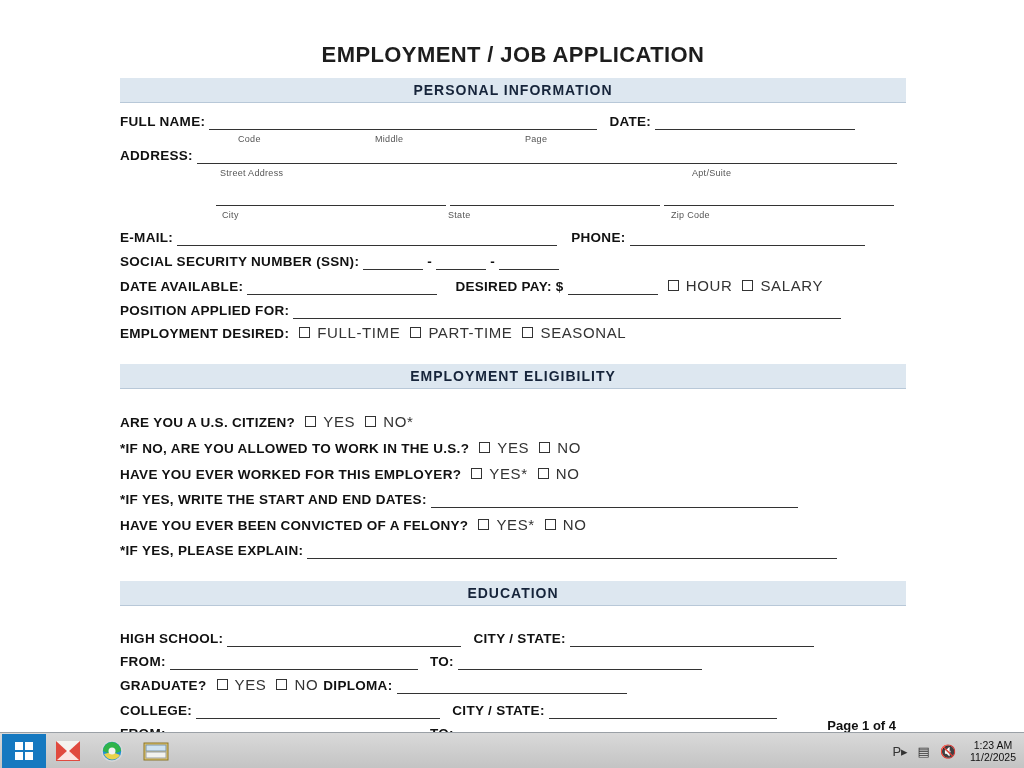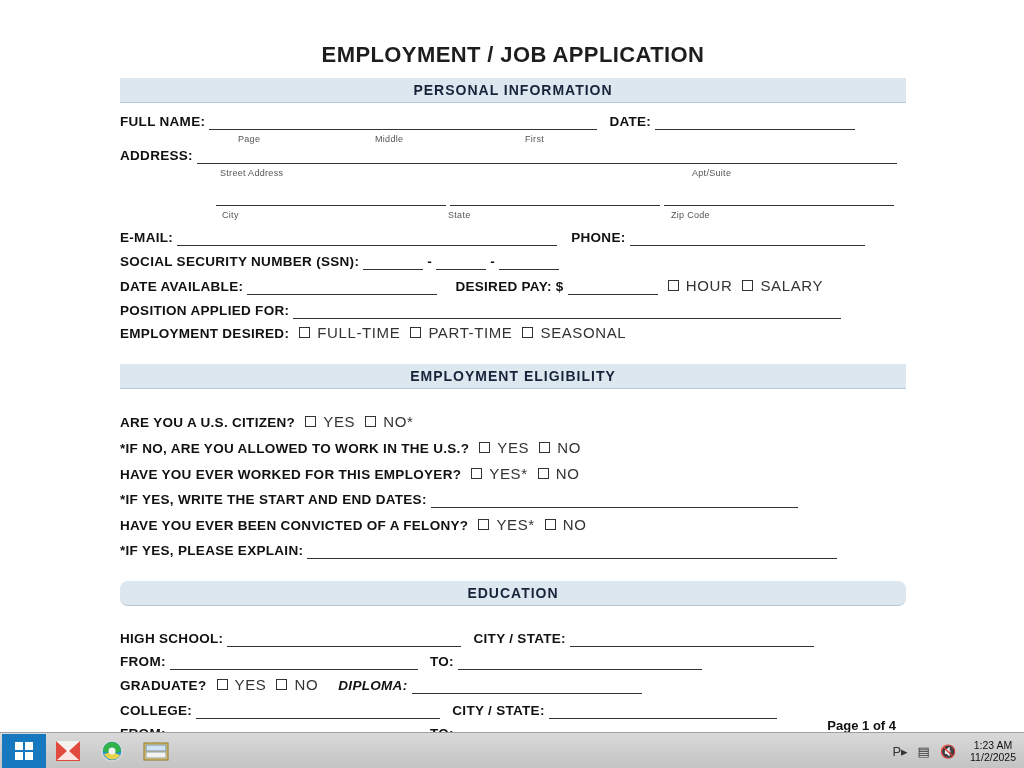--- a/index.html
+++ b/index.html
@@ -178,23 +178,23 @@
 
       <div class="section-bar">PERSONAL INFORMATION</div>
 
       <div class="row" style="margin-top:10px;">
         <span class="lbl">FULL NAME:</span>
         <span class="line" style="width:388px;"></span>
         <span class="lbl" style="margin-left:8px;">DATE:</span>
         <span class="line" style="width:200px;"></span>
       </div>
       <div class="row small" style="height:12px;">
-        <span class="sub" style="left:118px;">Page</span>
+        <span class="sub" style="left:118px;">Code</span>
         <span class="sub" style="left:255px;">Middle</span>
-        <span class="sub" style="left:405px;">First</span>
+        <span class="sub" style="left:405px;">Page</span>
       </div>
 
       <div class="row" style="margin-top:4px;">
         <span class="lbl">ADDRESS:</span>
         <span class="line" style="width:700px;"></span>
       </div>
       <div class="row small" style="height:14px;">
         <span class="sub" style="left:100px;">Street Address</span>
         <span class="sub" style="left:550px;margin-left:22px;">Apt/Suite</span>
       </div>
@@ -288,21 +288,21 @@
         <span class="opt">YES*</span>
         <span class="chk"></span>
         <span class="opt">NO</span>
       </div>
 
       <div class="row" style="margin-top:8px;">
         <span class="lbl">*IF YES, PLEASE EXPLAIN:</span>
         <span class="line" style="width:530px;"></span>
       </div>
 
-      <div class="section-bar" style="margin-top:22px;border-radius:8px;">EDUCATION</div>
+      <div class="section-bar" style="margin-top:22px;">EDUCATION</div>
 
       <div class="row" style="margin-top:24px;">
         <span class="lbl">HIGH SCHOOL:</span>
         <span class="line" style="width:234px;"></span>
         <span class="lbl" style="margin-left:8px;">CITY / STATE:</span>
         <span class="line" style="width:244px;"></span>
       </div>
 
       <div class="row" style="margin-top:6px;">
         <span class="lbl">FROM:</span>
@@ -310,21 +310,21 @@
         <span class="lbl" style="margin-left:8px;">TO:</span>
         <span class="line" style="width:244px;"></span>
       </div>
 
       <div class="row" style="margin-top:6px;">
         <span class="lbl">GRADUATE?</span>
         <span class="chk"></span>
         <span class="opt">YES</span>
         <span class="chk"></span>
         <span class="opt">NO</span>
-        <span class="lbl" style="margin-left:16px;font-style:italic;">DIPLOMA:</span>
+        <span class="lbl" style="margin-left:1px;">DIPLOMA:</span>
         <span class="line" style="width:230px;"></span>
       </div>
 
       <div class="row" style="margin-top:8px;">
         <span class="lbl">COLLEGE:</span>
         <span class="line" style="width:244px;"></span>
         <span class="lbl" style="margin-left:8px;">CITY / STATE:</span>
         <span class="line" style="width:228px;"></span>
       </div>
 

